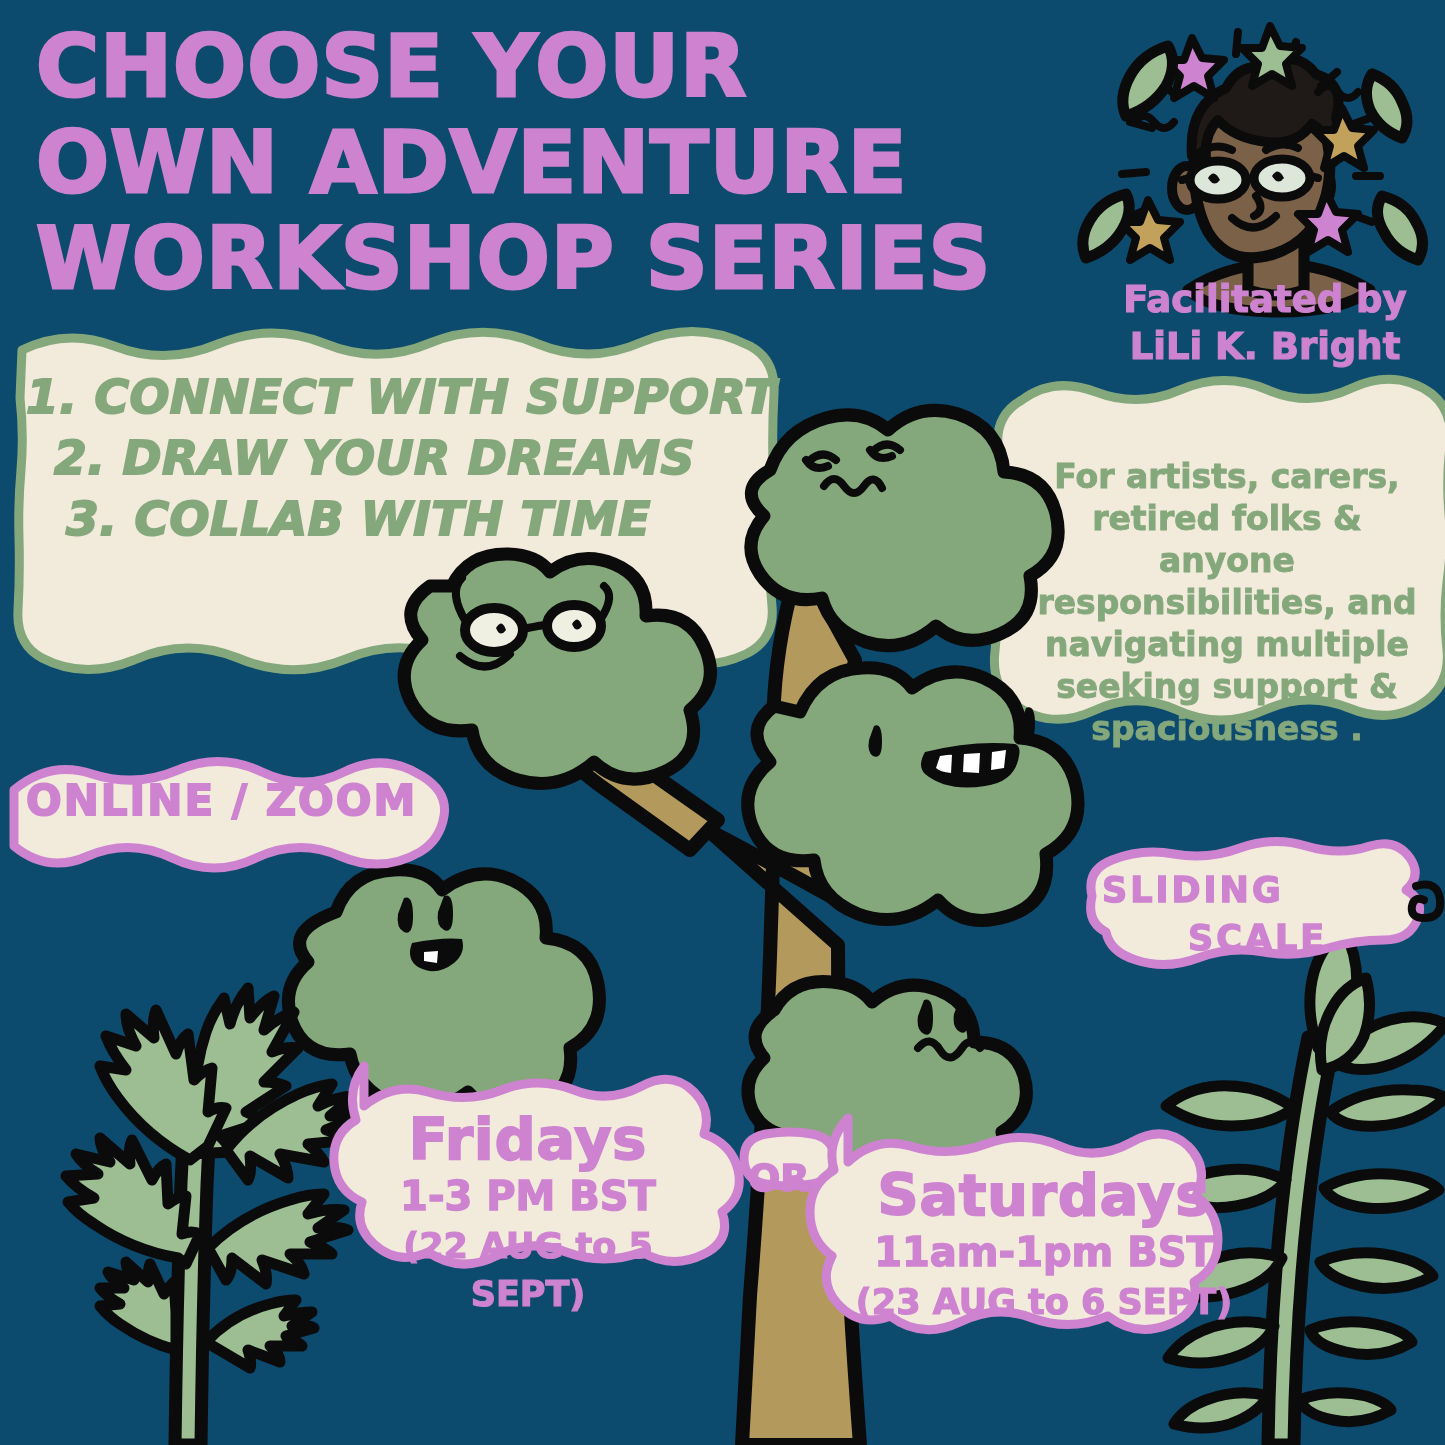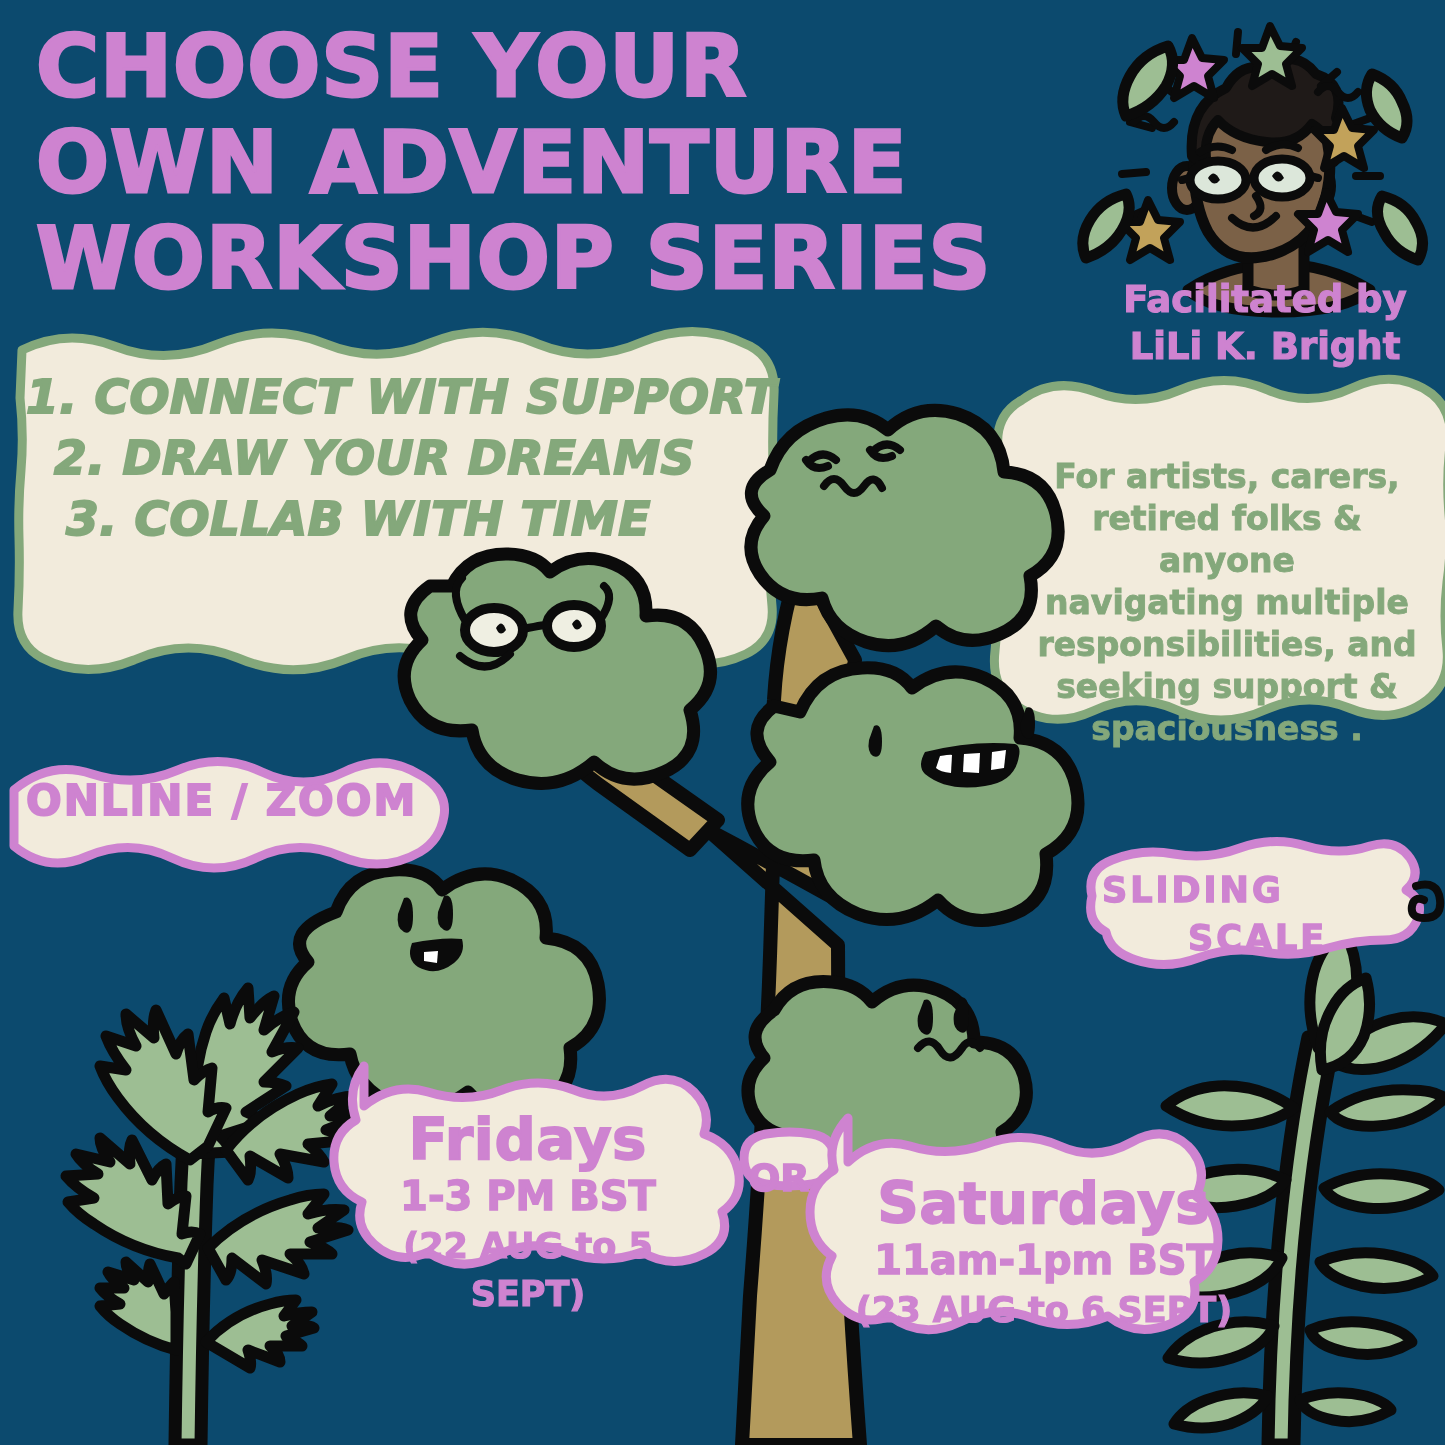--- a/index.html
+++ b/index.html
@@ -78,21 +78,21 @@
     text-align:left;text-transform:uppercase;
     -webkit-text-stroke:1.6px #CE83D0;
   }
 
   
   .sched{color:#CE83D0;font-weight:bold;text-align:center;}
   .sched .day{font-size:57px;line-height:62px;letter-spacing:1px;-webkit-text-stroke:2px #CE83D0;}
   .sched .time{font-size:40px;line-height:52px;-webkit-text-stroke:1.4px #CE83D0;}
   .sched .range{font-size:35px;line-height:48px;-webkit-text-stroke:1.2px #CE83D0;}
   #fridays{left:352px;top:1108px;width:352px;}
-  #saturdays{left:852px;top:1164px;width:384px;margin-top:8px;}
+  #saturdays{left:852px;top:1164px;width:384px;}
 </style>
 </head>
 <body>
 
 <div id="poster">
 
   <svg id="artlayer" viewBox="0 0 1445 1445">
     <defs>
       <style>
         .blk{fill:none;stroke:#0B0B0B;stroke-width:13;stroke-linecap:round;stroke-linejoin:round;}
@@ -345,22 +345,22 @@
 
   <div class="txt" id="steps">
     <div>1. Connect with support</div>
     <div>2. Draw your dreams</div>
     <div>3. Collab with time</div>
   </div>
 
   <div class="txt" id="audience">
     <div>For artists, carers,</div>
     <div>retired folks &amp; anyone</div>
+    <div>responsibilities, and</div>
     <div>navigating multiple</div>
-    <div>responsibilities, and</div>
     <div>seeking support &amp;</div>
     <div>spaciousness .</div>
   </div>
 
   <div class="txt" id="online">ONLINE / ZOOM</div>
 
   <div class="txt" id="sliding">
     <div class="l1">Sliding</div>
     <div class="l2">Scale</div>
   </div>

